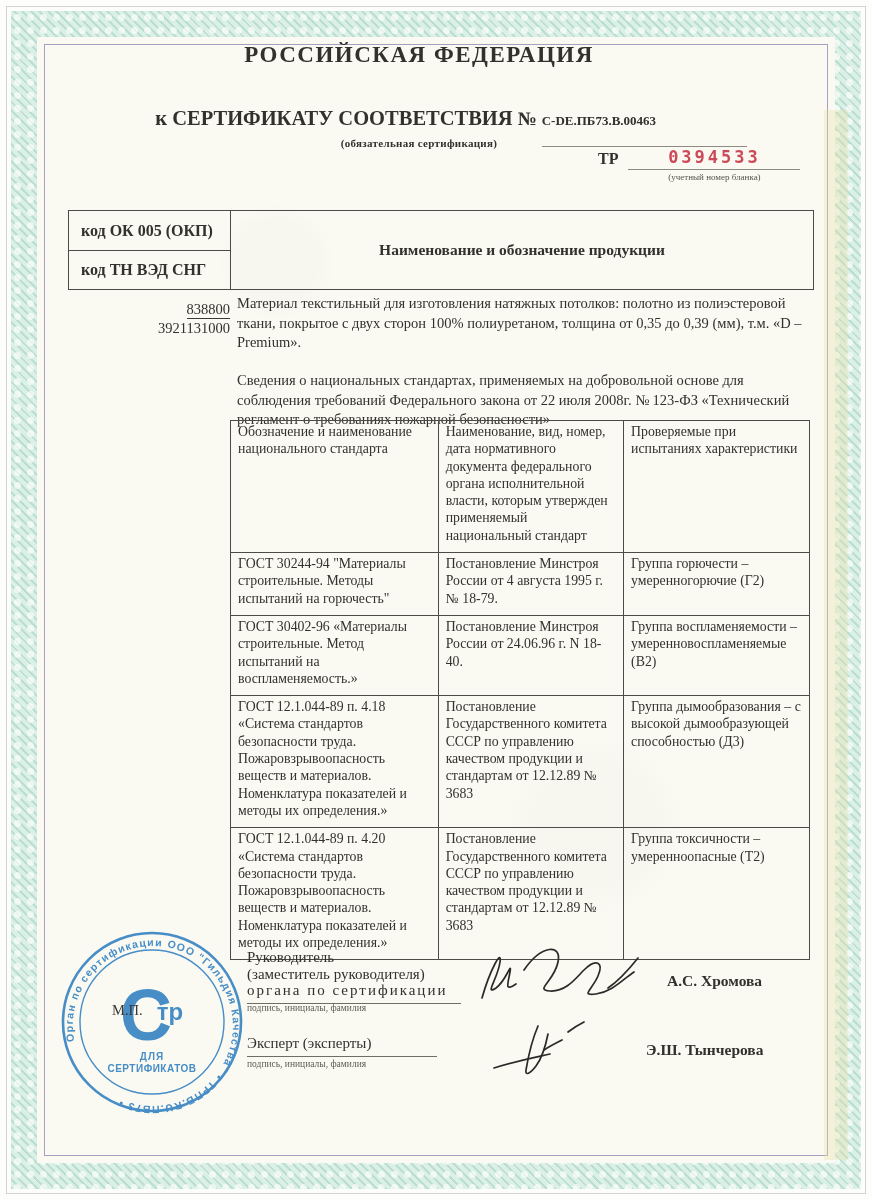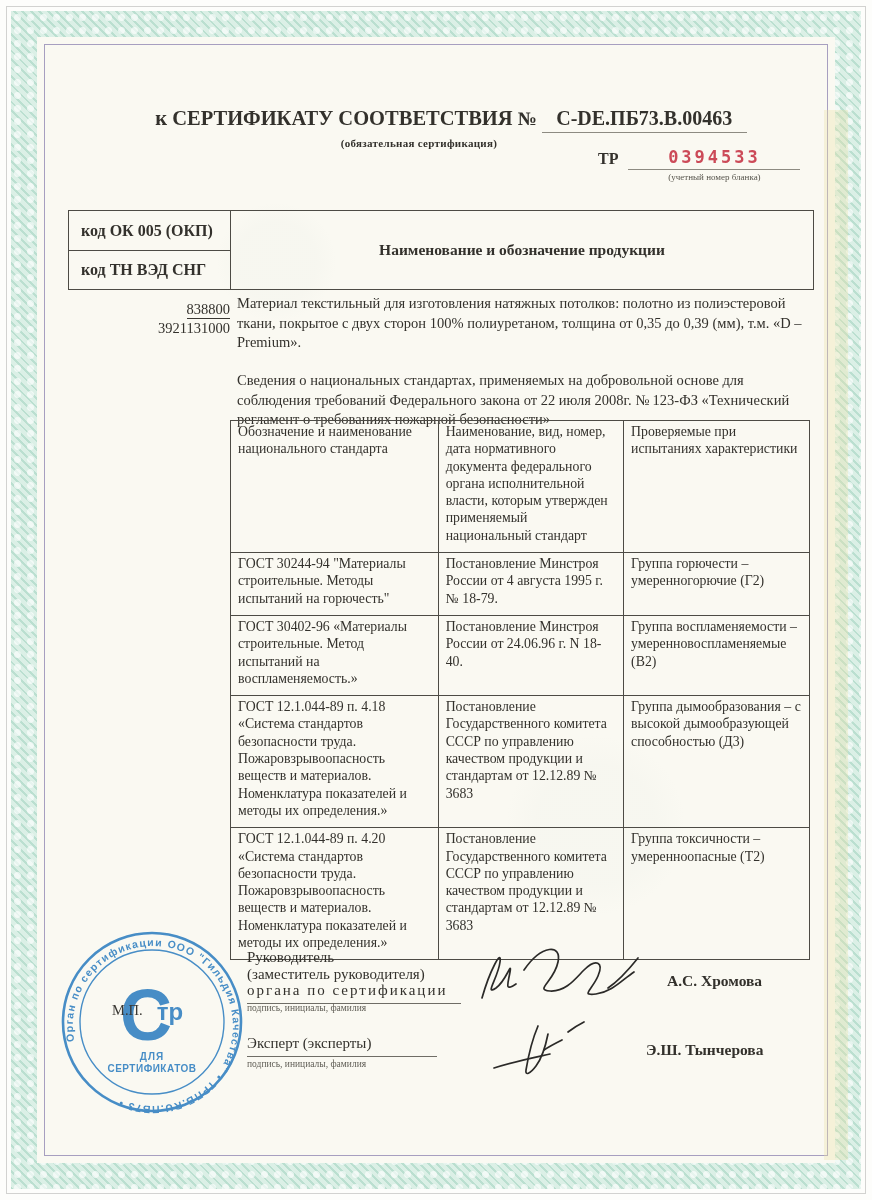--- a/index.html
+++ b/index.html
@@ -30,21 +30,21 @@
   .tint{position:absolute;right:24px;top:110px;bottom:40px;width:24px;background:rgba(236,226,170,.35);}
 
   .abs{position:absolute;}
   .center{text-align:center;}
 
   .t-country{top:42px;left:0;right:34px;font-weight:bold;font-size:23px;letter-spacing:1.5px;}
   .t-annex{top:89px;left:0;right:34px;font-weight:bold;font-size:15.5px;letter-spacing:.5px;}
   .cert-row{top:107px;left:60px;right:30px;display:flex;justify-content:center;align-items:baseline;gap:5px;}
   .cert-label{font-weight:bold;font-size:20.5px;}
   .cert-no-sign{font-weight:bold;font-size:19px;}
-  .cert-number{width:205px;border-bottom:1.5px solid #8d8b82;text-align:center;font-weight:bold;font-size:20px;padding-bottom:2px;}
+  .cert-number{width:205px;border-bottom:1.5px solid #8d8b82;font-weight:bold;font-size:13px;padding-bottom:17px;}
   .t-mandatory{top:137px;left:0;right:34px;font-weight:bold;font-size:11px;letter-spacing:.3px;}
   .tr-row{top:147px;left:598px;width:215px;display:flex;gap:10px;align-items:flex-start;}
   .tr-label{font-weight:bold;font-size:16px;padding-top:3px;}
   .tr-stack{width:172px;}
   .tr-number{
     font-family:"DejaVu Sans Mono",monospace;font-weight:bold;font-size:17px;
     letter-spacing:3px;color:#cc4a58;text-align:center;
     border-bottom:1px solid #8d8b82;padding-bottom:2px;
   }
   .tr-note{font-size:9px;text-align:center;color:#56544c;padding-top:2px;}
@@ -94,20 +94,21 @@
 </head>
 <body>
 
 <div class="page">
   <div class="edge-shadow"></div>
   <div class="band"></div>
   <div class="paper"></div>
   <div class="inner-line"></div>
   <div class="tint"></div>
 
+  <div class="abs t-country center">РОССИЙСКАЯ ФЕДЕРАЦИЯ</div>
   <div class="abs cert-row">
     <span class="cert-label">к СЕРТИФИКАТУ СООТВЕТСТВИЯ</span>
     <span class="cert-no-sign">№</span>
     <span class="cert-number">С-DE.ПБ73.В.00463</span>
   </div>
   <div class="abs t-mandatory center">(обязательная сертификация)</div>
   <div class="abs tr-row">
     <span class="tr-label">ТР</span>
     <span class="tr-stack">
       <span class="tr-number" style="display:block">0394533</span>

